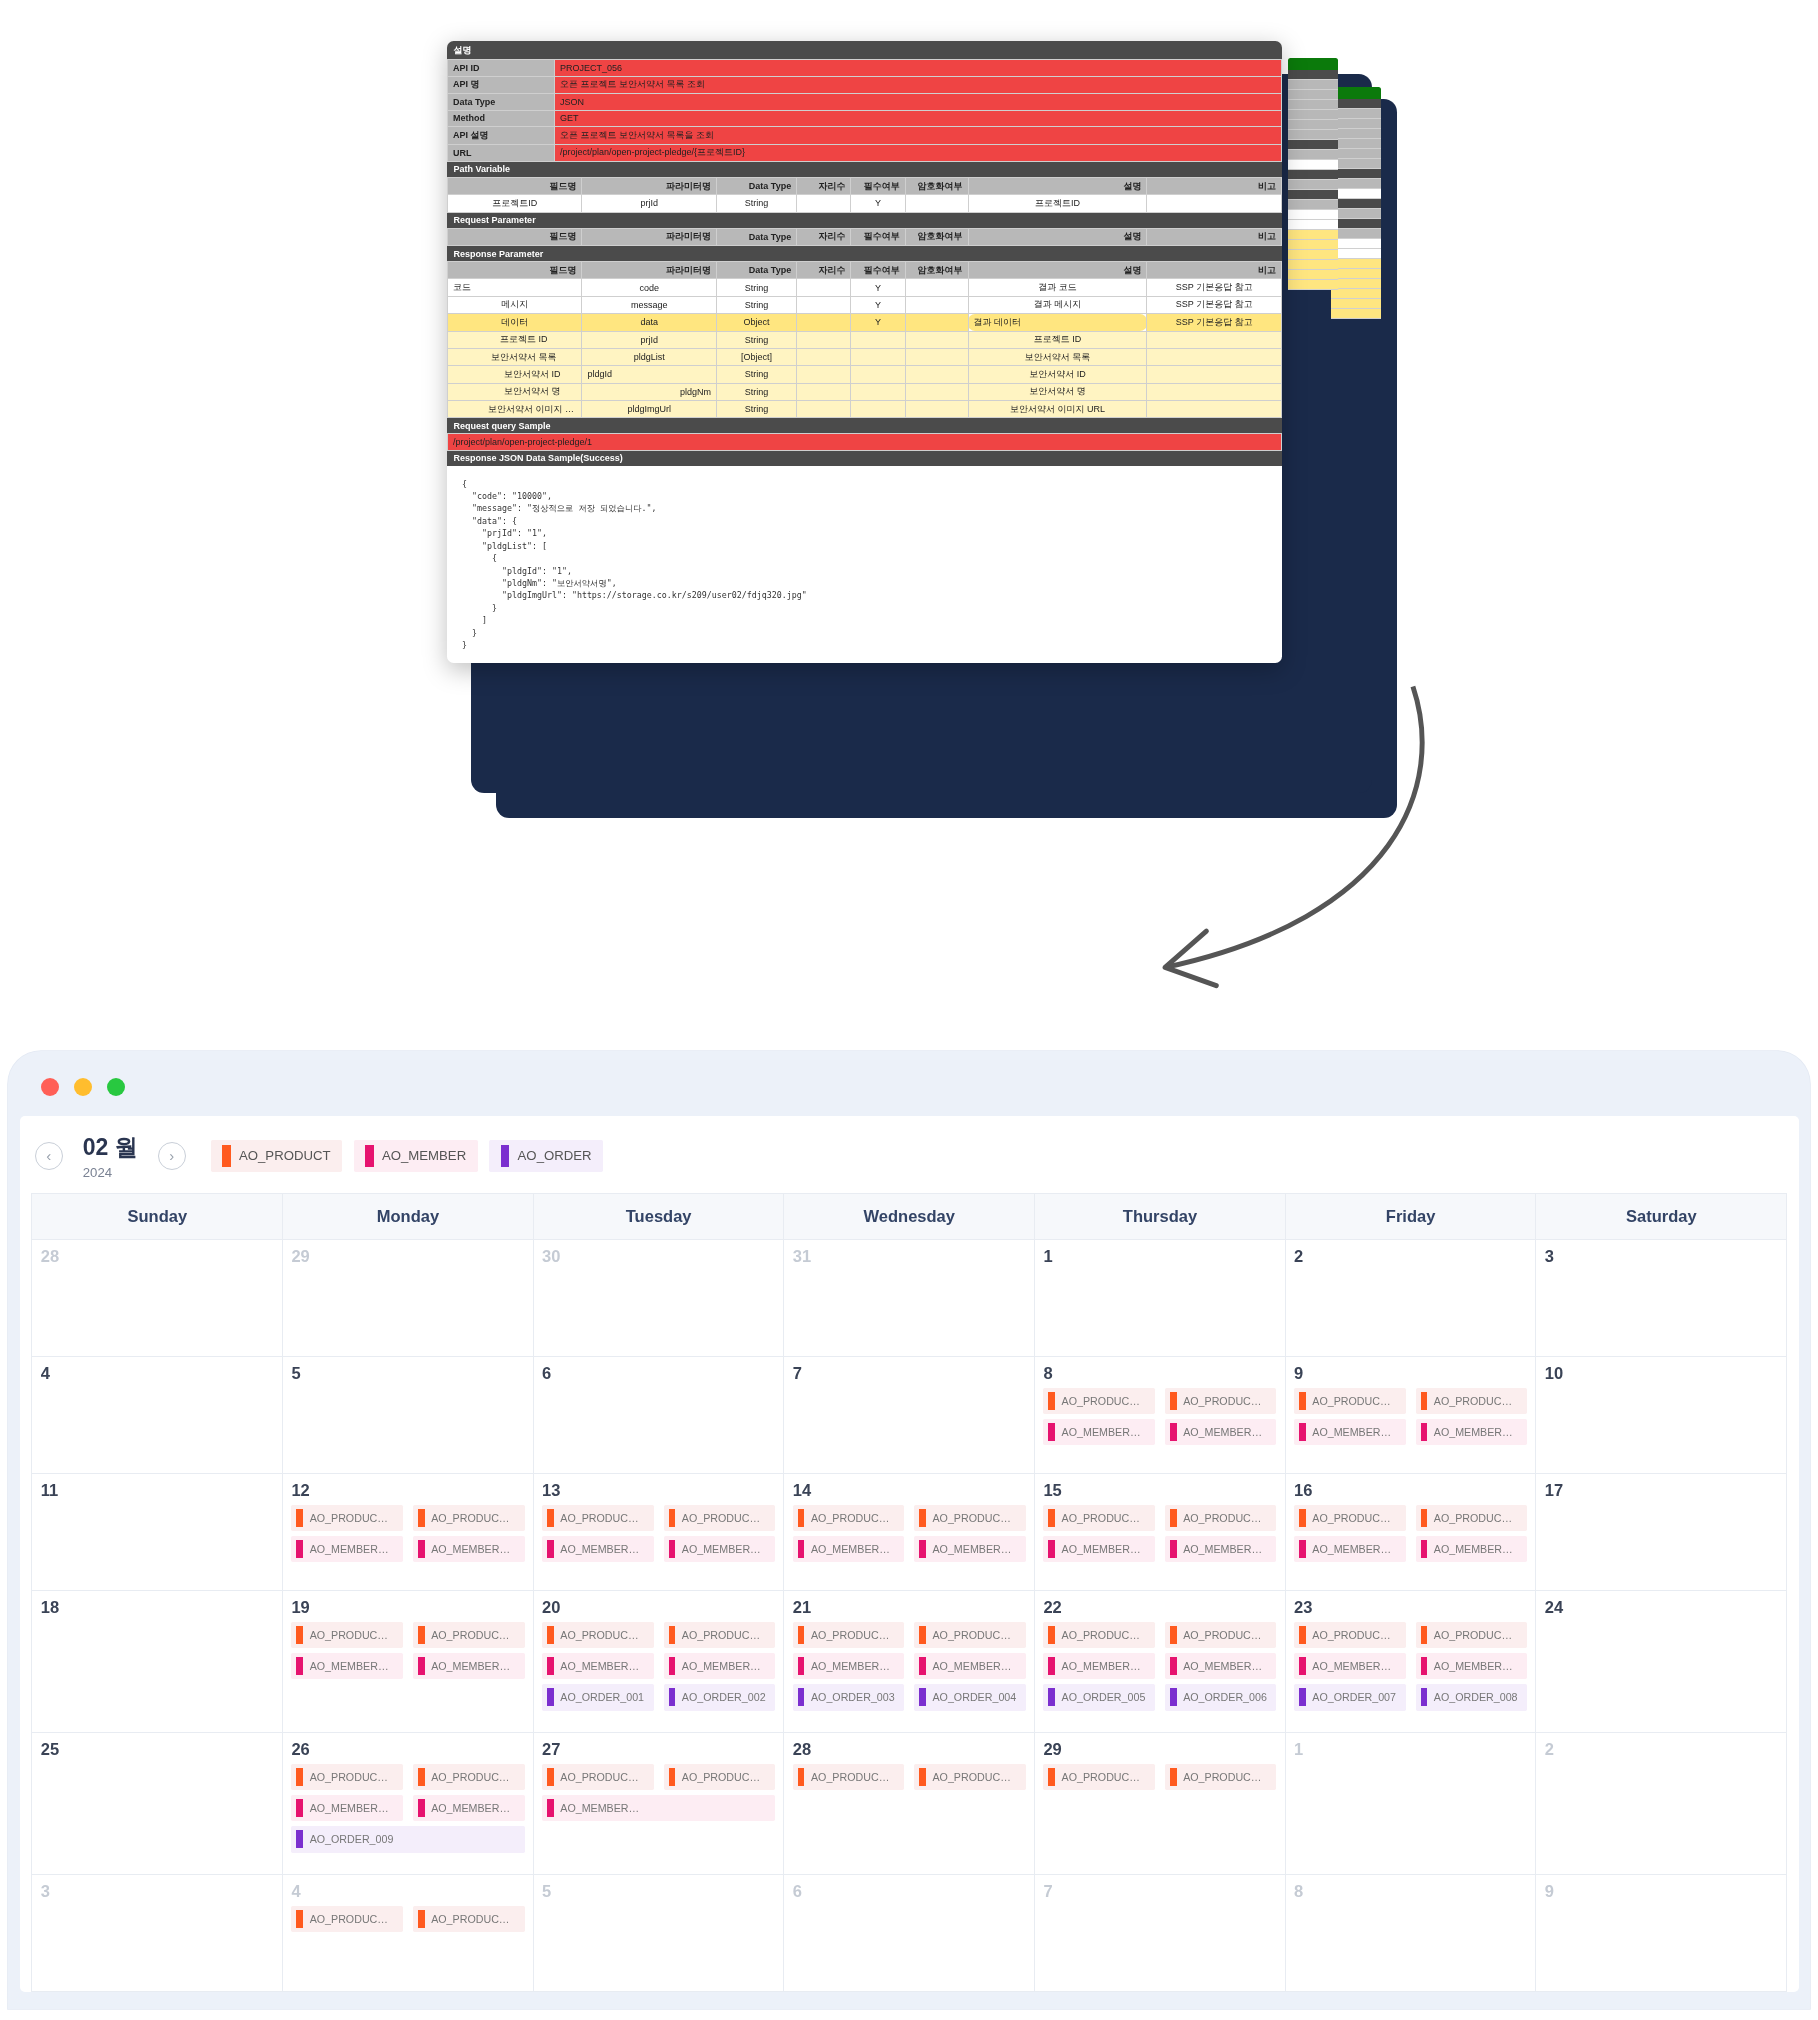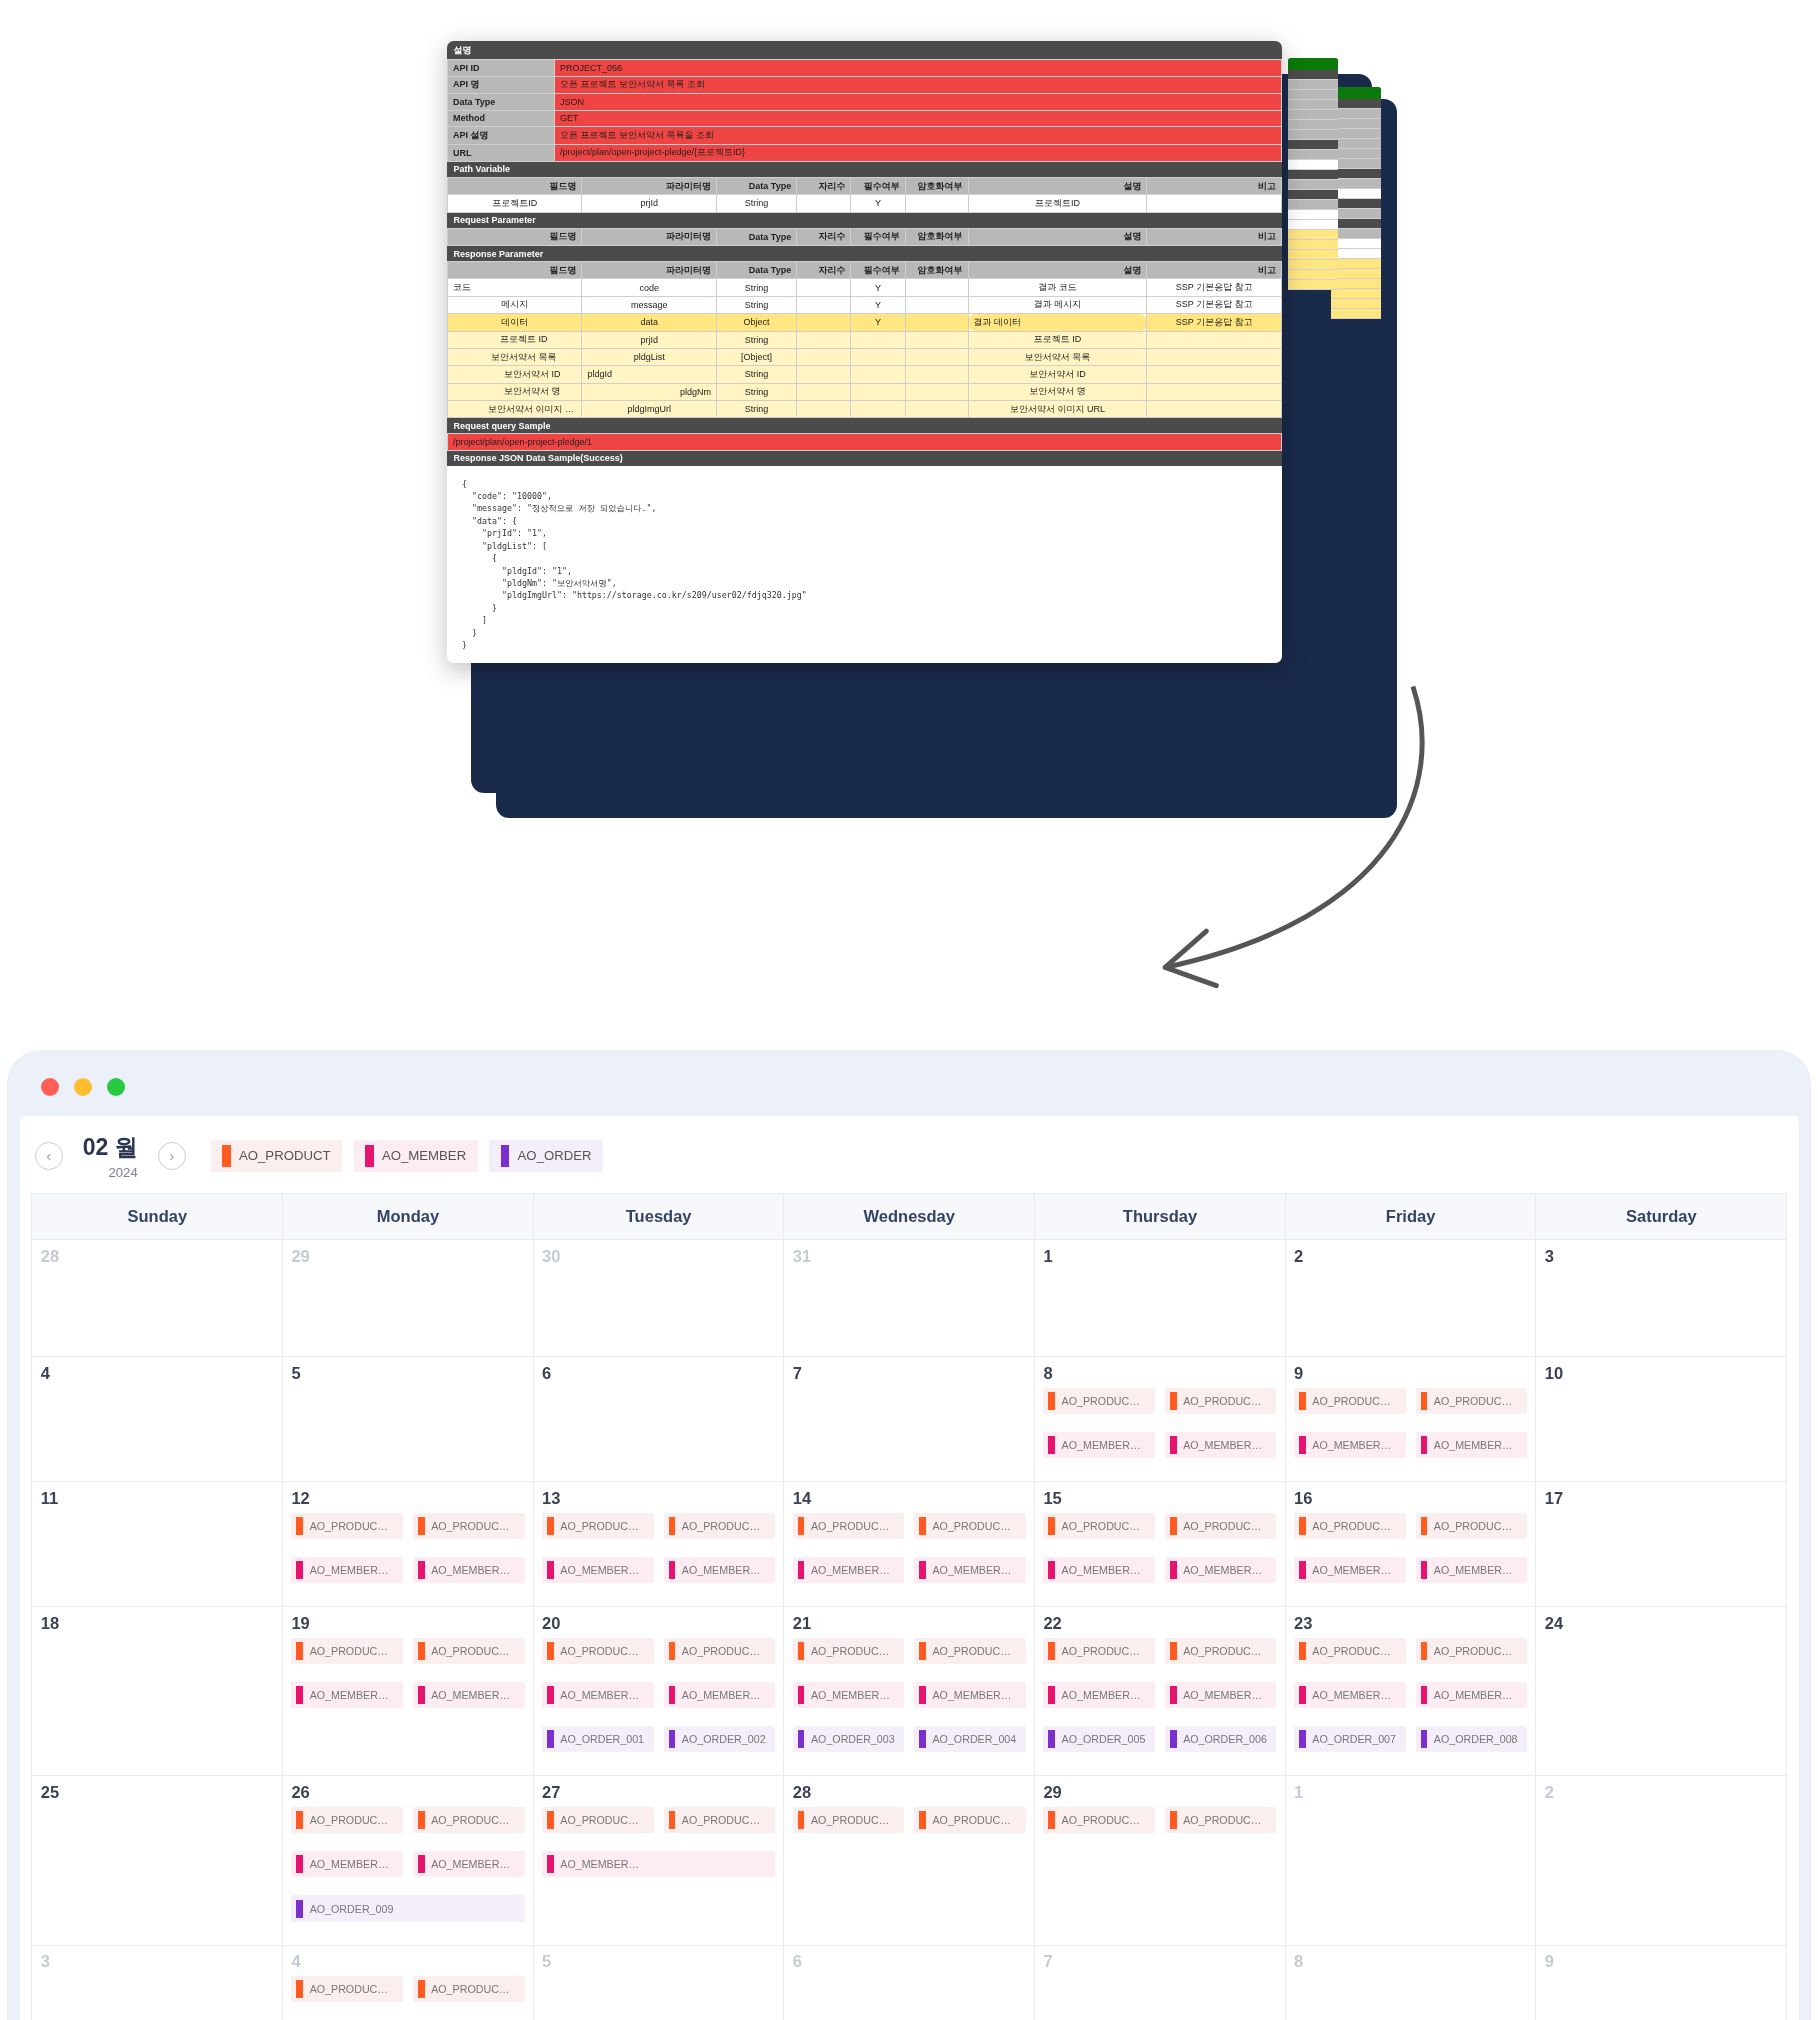--- a/index.html
+++ b/index.html
@@ -44,35 +44,35 @@
 .cal-app { position:absolute; left:8.3px; top:1051px; width:1802px; background:#ecf1f9; border-radius:33px 33px 0 0; padding-bottom:16.5px; box-shadow:0 0 0 0.8px #e3e9f3; }
 .mac-dots { display:flex; gap:15px; padding:26.5px 33px 20px; }
 .dot { width:18px; height:18px; border-radius:50%; }
 .dot.r{background:#ff5f57;} .dot.y{background:#ffbd2e;} .dot.g{background:#28c840;}
 
 .cal-body { background:#fff; margin:0 11.6px; border-radius:5px; padding:10px 11.6px 0; }
 .cal-header { display:flex; align-items:center; gap:15px; padding:6.6px 3.3px 13.2px; }
 .nav-btn { width:28px; height:28px; border:1.7px solid #c9cfd8; border-radius:50%; display:flex; align-items:center; justify-content:center; color:#98a0ac; font-size:15px; cursor:pointer; background:#fff; }
 .month-lbl { font-size:23px; font-weight:700; color:#2a3550; }
 .year-lbl { font-size:13.2px; color:#7a8293; margin-top:1.7px; }
-.month-box { display:flex; flex-direction:column; align-items:flex-end; margin:0 5px; }
+.month-box { display:flex; flex-direction:column; align-items:flex-start; margin:0 5px; }
 .legend { display:flex; gap:11.6px; margin-left:10px; }
 .leg-item { display:flex; align-items:center; background:#fbeeee; padding:5px 11.6px; font-size:13.2px; color:#555; border-radius:1.7px; }
 .leg-item.m { background:#fdedf3; }
 .leg-item.o { background:#f4eefb; }
 .leg-bar { width:8.3px; height:21.5px; margin-right:8.3px; }
 .bar-p{background:#ff5a1f;} .bar-m{background:#e6136f;} .bar-o{background:#7b2fcf;}
 
 .cal-grid { width:100%; border-collapse:collapse; table-layout:fixed; }
 .cal-grid th { background:#f6f8fb; color:#334466; font-weight:700; font-size:16.5px; padding:13.2px 0; border:0.8px solid #e8ecf2; }
 .cal-grid td { border:0.8px solid #e8ecf2; vertical-align:top; height:117px; padding:6.6px 8.3px 5px; position:relative; }
 .cal-grid td.tall { height:142px; }
 .daynum { font-size:16.5px; font-weight:600; color:#3a4356; margin-bottom:5px; }
 .daynum.fade { color:#c5cbd4; }
-.ev-row { display:flex; gap:10px; margin-bottom:18px; }
+.ev-row { display:flex; gap:10px; margin-bottom:5px; }
 .ev { flex:1; display:flex; align-items:center; font-size:10.7px; color:#777; padding:4.1px 5px; border-radius:1.7px; overflow:hidden; white-space:nowrap; }
 .ev .b { width:6.6px; height:18px; margin-right:6.6px; flex-shrink:0; }
 .ev.p{background:#fbeeee;} .ev.p .b{background:#ff5a1f;}
 .ev.m{background:#fdedf3;} .ev.m .b{background:#e6136f;}
 .ev.o{background:#f4eefb;} .ev.o .b{background:#7b2fcf;}
 </style>
 </head>
 <body>
 
 <div class="doc-wrap">

